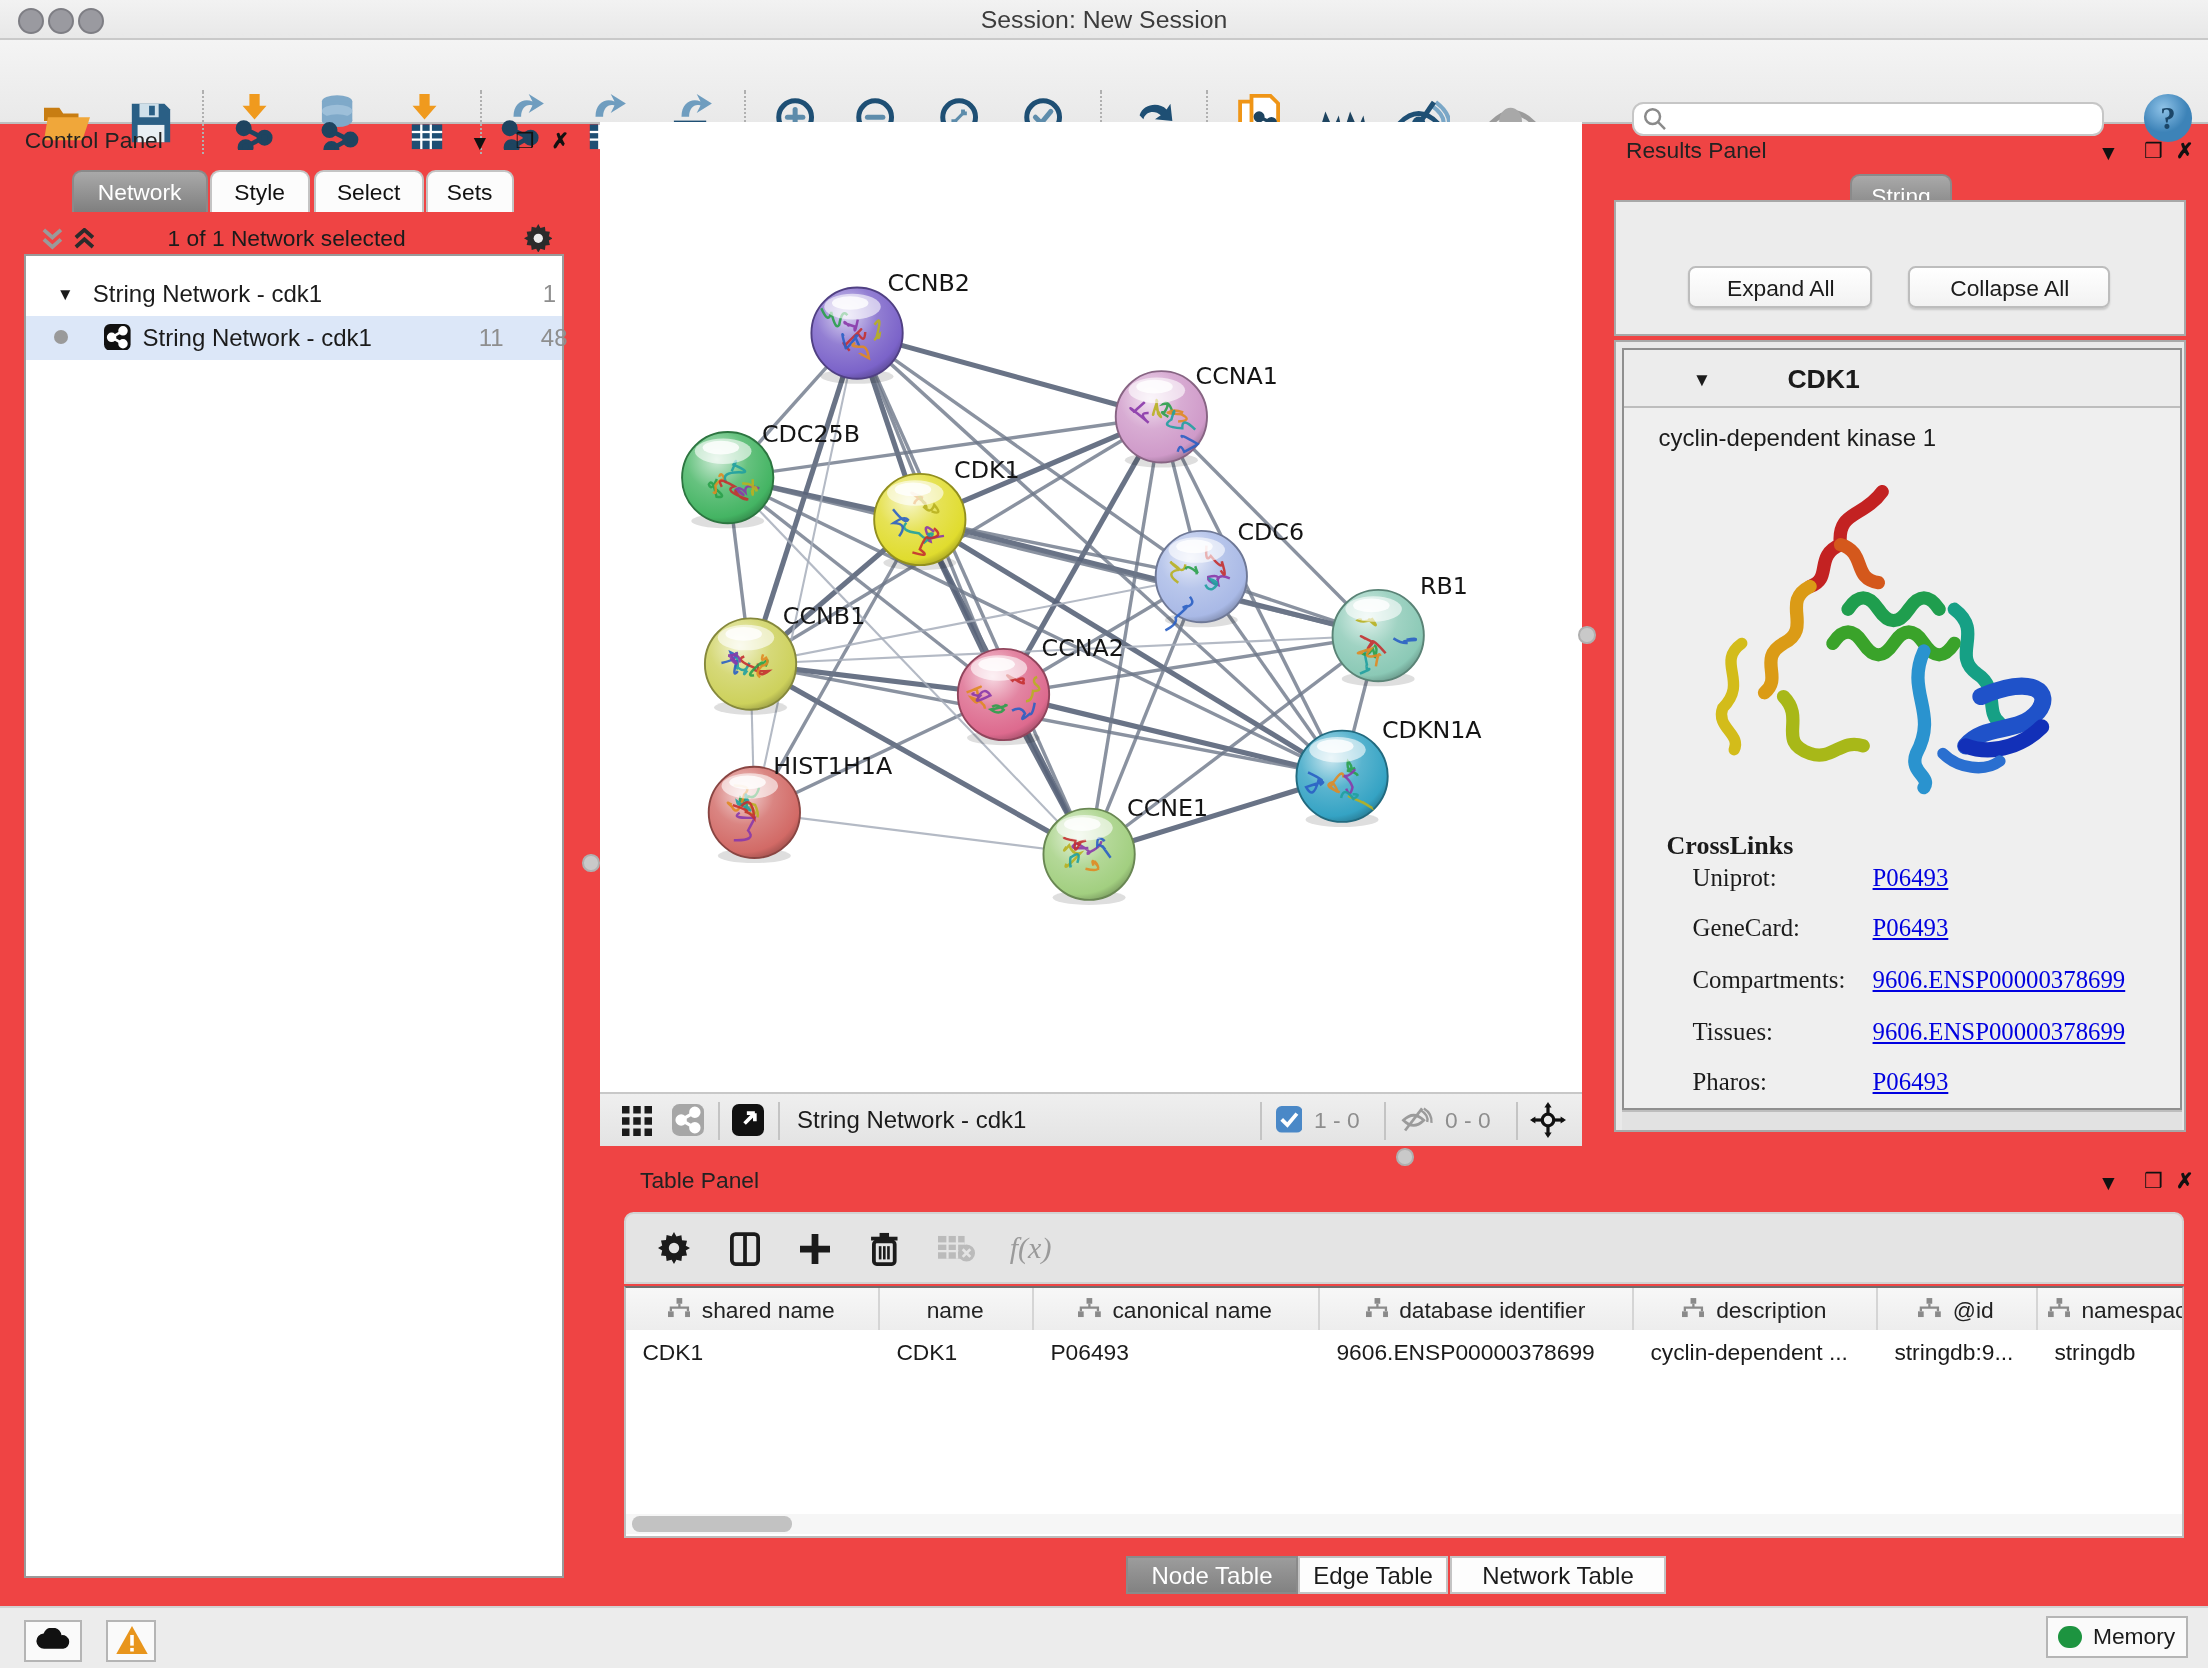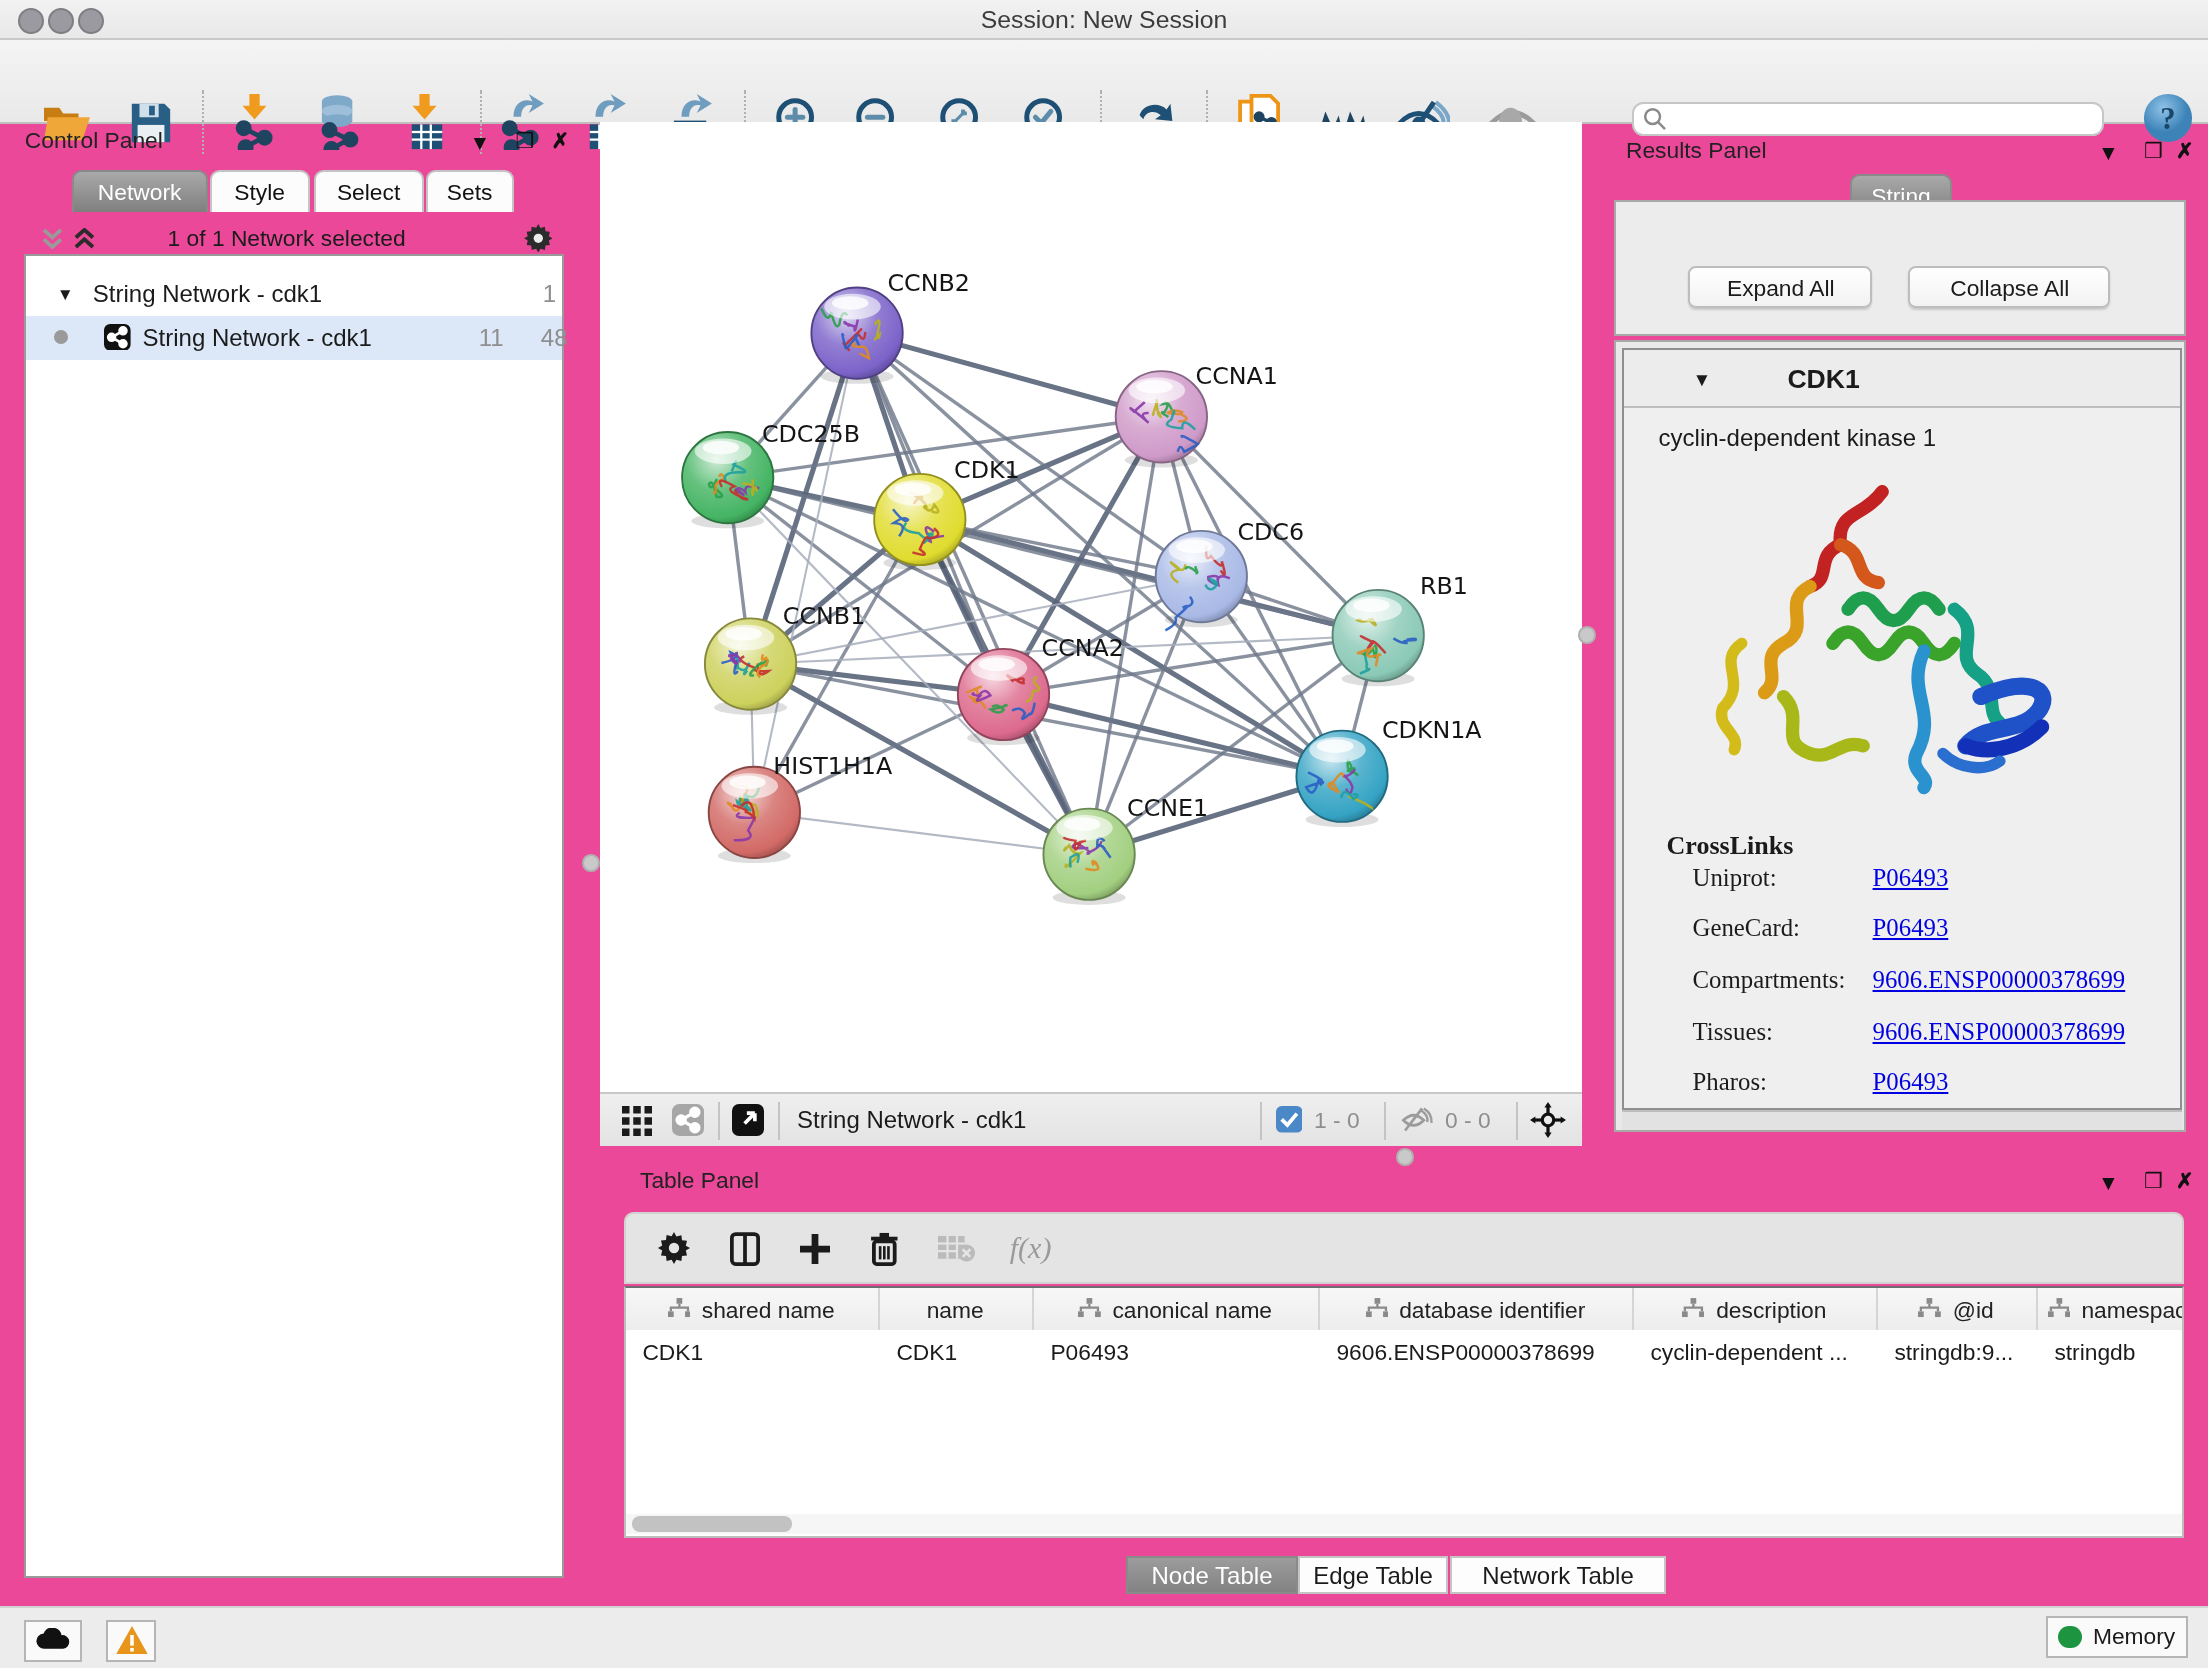--- a/index.html
+++ b/index.html
@@ -1,16 +1,16 @@
 <!DOCTYPE html>
 <html style="font-size:15px"><head>
 <meta charset="utf-8">
 <style>
   html,body{margin:0;padding:0;background:#dcdcdc;}
-  #viewport{width:2208px;height:1668px;overflow:hidden;position:relative;background:#ec4899;}
+  #viewport{width:2208px;height:1668px;overflow:hidden;position:relative;background:#ef4444;}
   #scale{width:1104px;height:834px;transform:scale(2);transform-origin:0 0;position:relative;
          font-family:"Liberation Sans",sans-serif;color:#1b1b1b;font-size:11px;
          -webkit-font-smoothing:antialiased;}
   .abs{position:absolute;}
   
   #titlebar{left:0;top:0;width:1104px;height:19px;background:linear-gradient(#f2f2f2,#e8e8e8);
             border-bottom:1px solid #c9c9c9;}
   .tl{width:11.4px;height:11.4px;border-radius:50%;background:#9a9aa0;border:0.5px solid #7e7e84;top:3.8px;}
   #win-title{width:100%;text-align:center;top:2.9px;font-size:12.4px;color:#3c3c3c;}
   

